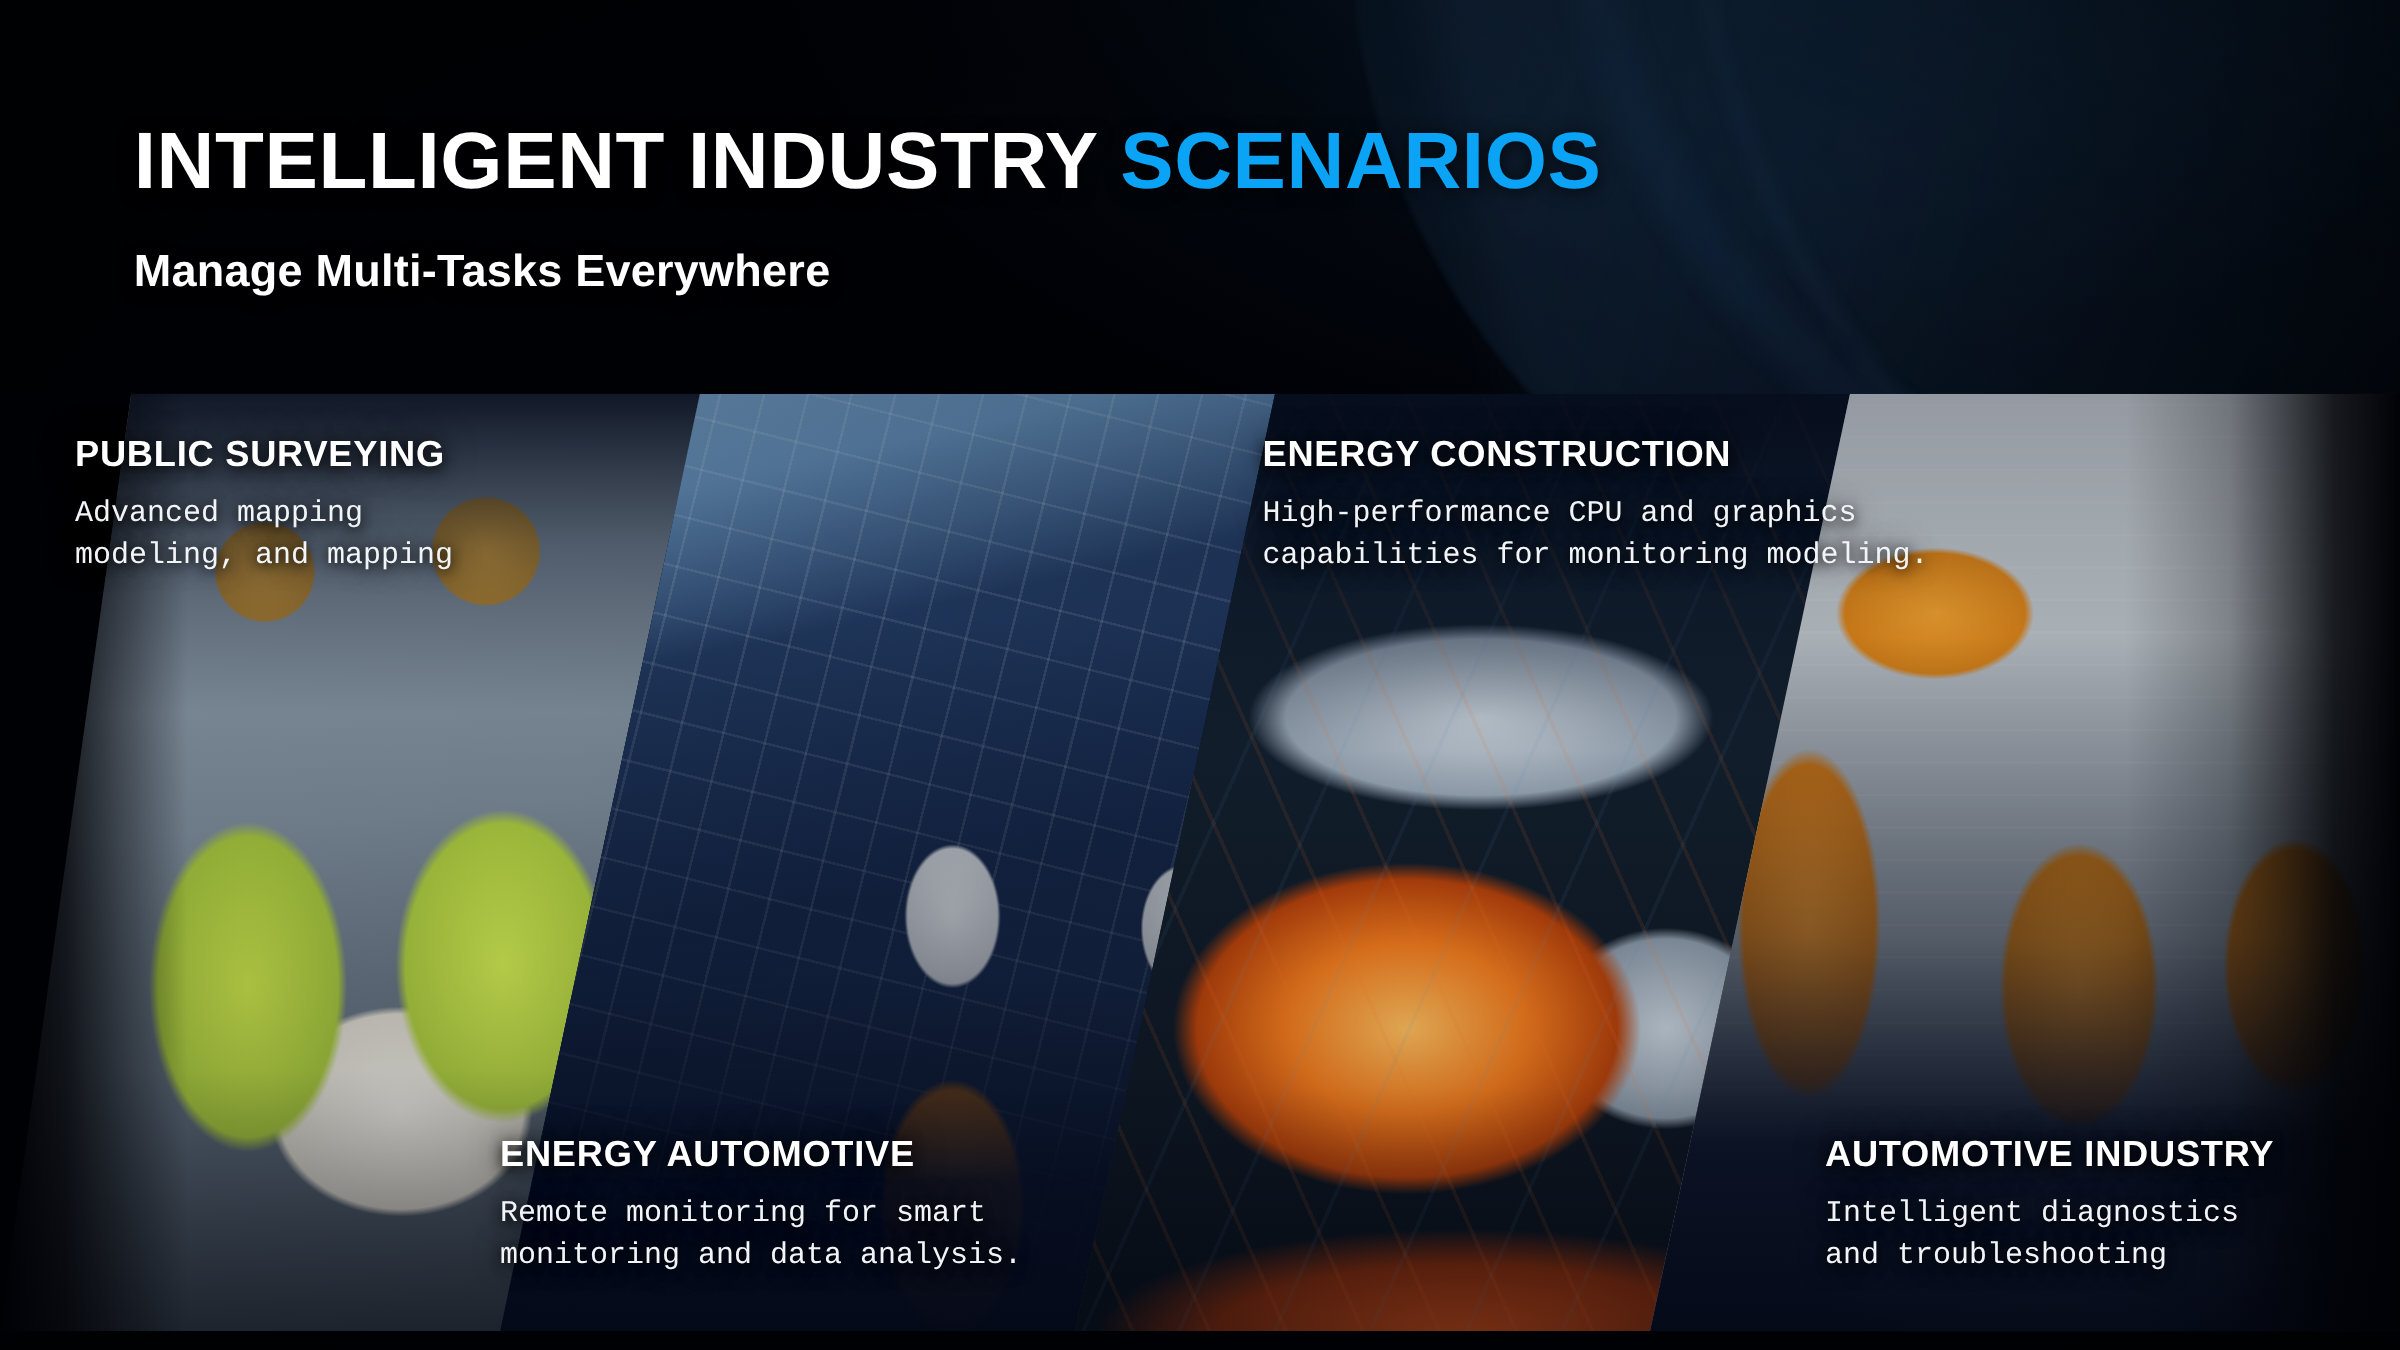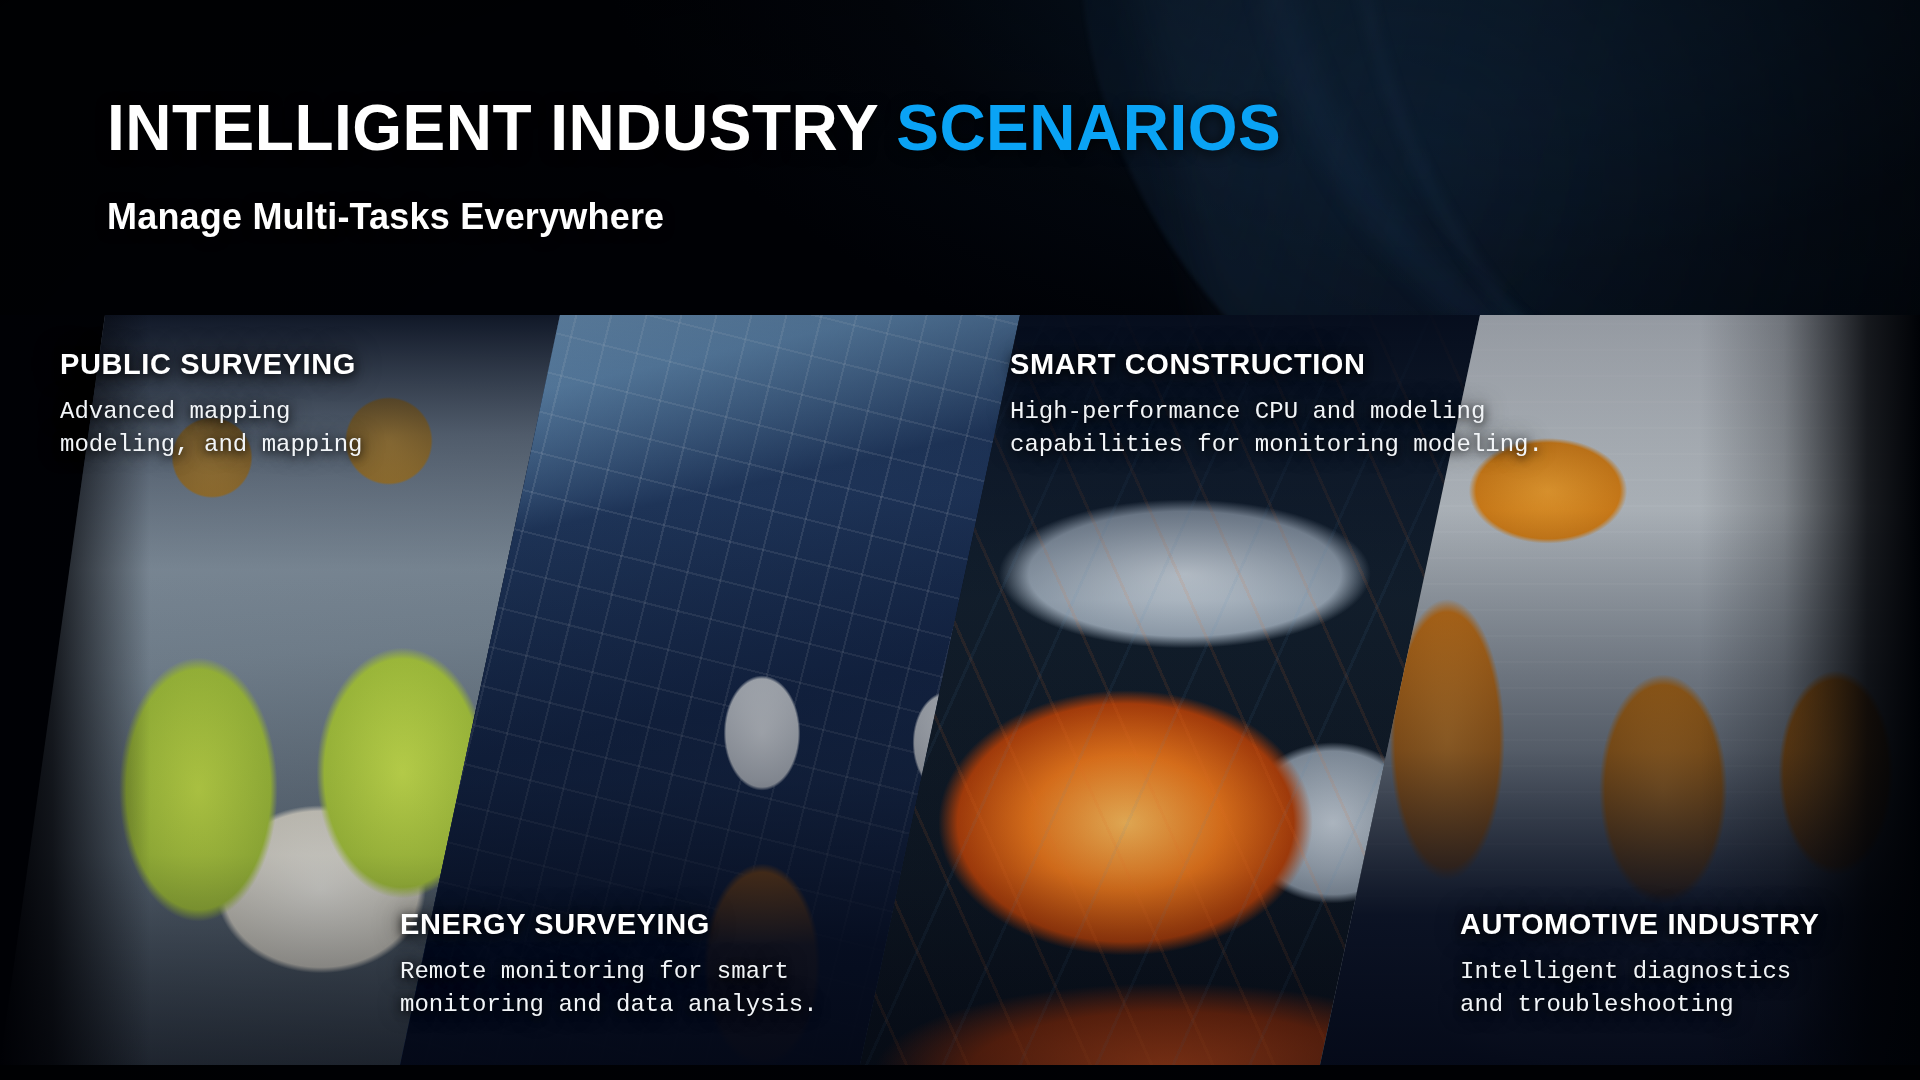--- a/index.html
+++ b/index.html
@@ -260,31 +260,31 @@
 
   <div class="caption c1">
     <div class="cap-title">PUBLIC SURVEYING</div>
     <div class="cap-body">
       <span>Advanced mapping</span>
       <span>modeling, and mapping</span>
     </div>
   </div>
 
   <div class="caption c2">
-    <div class="cap-title">ENERGY SURVEYING</div>
+    <div class="cap-title">ENERGY AUTOMOTIVE</div>
     <div class="cap-body">
       <span>Remote monitoring for smart</span>
       <span>monitoring and data analysis.</span>
     </div>
   </div>
 
   <div class="caption c3">
-    <div class="cap-title">SMART CONSTRUCTION</div>
-    <div class="cap-body">
-      <span>High-performance CPU and modeling</span>
+    <div class="cap-title">ENERGY CONSTRUCTION</div>
+    <div class="cap-body">
+      <span>High-performance CPU and graphics</span>
       <span>capabilities for monitoring modeling.</span>
     </div>
   </div>
 
   <div class="caption c4">
     <div class="cap-title">AUTOMOTIVE INDUSTRY</div>
     <div class="cap-body">
       <span>Intelligent diagnostics</span>
       <span>and troubleshooting</span>
     </div>

